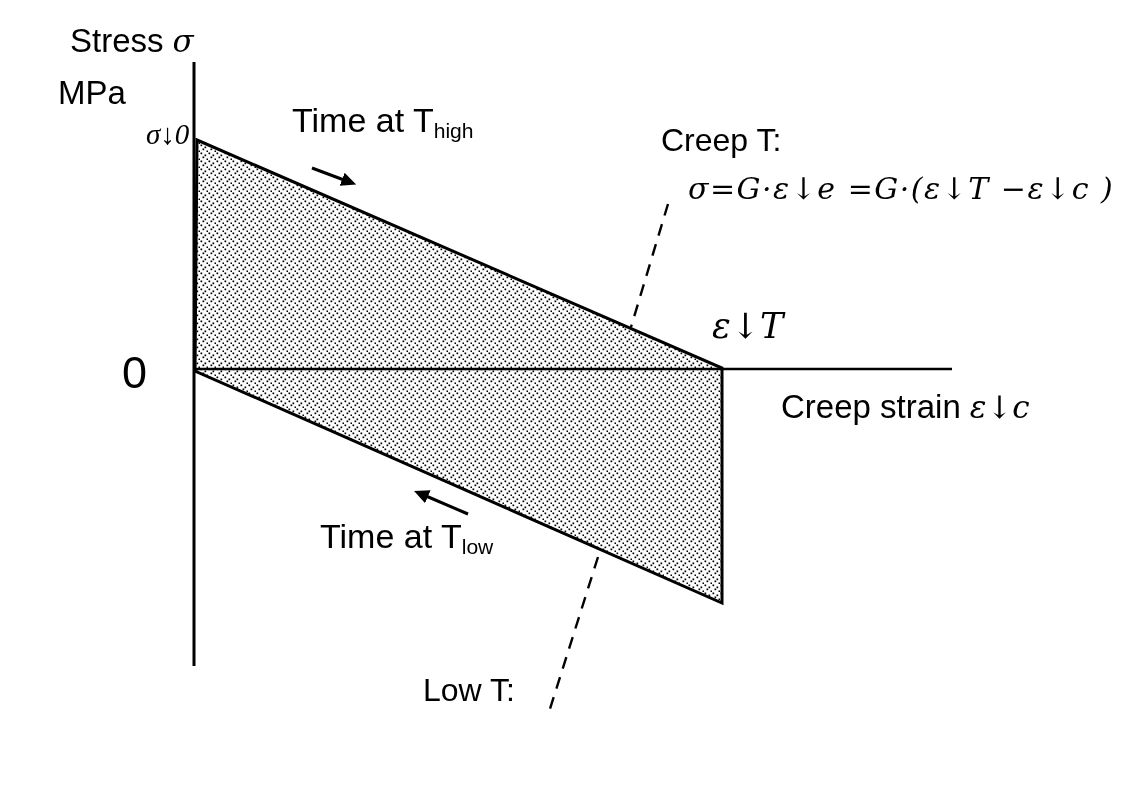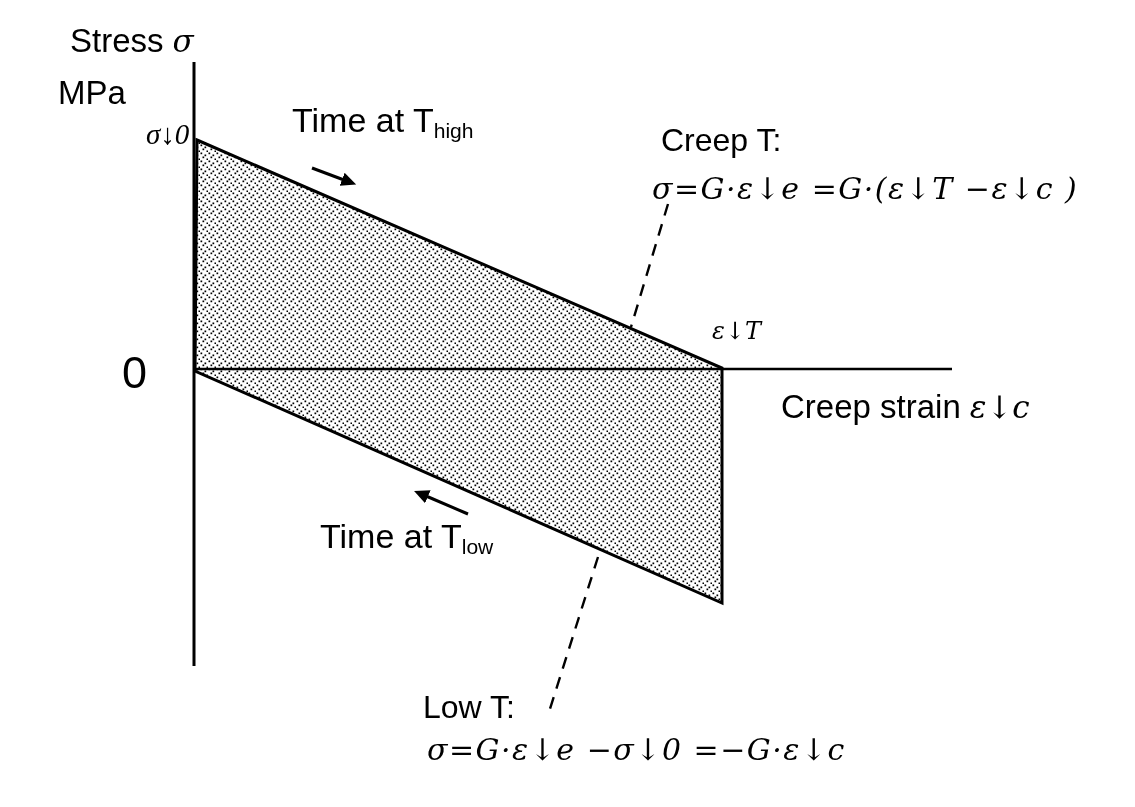--- a/index.html
+++ b/index.html
@@ -19,21 +19,21 @@
     line-height:1.15;
     color:#000;
   }
   .sans{font-family:"Liberation Sans", sans-serif;}
   .math{font-family:"DejaVu Serif", serif;font-style:italic;}
   .f33{font-size:33px;}
   .f34{font-size:34px;text-align:center;}
   .f32{font-size:32px;}
   .eq{font-size:30px;letter-spacing:1.5px;}
   .sym29{font-size:29px;font-family:Liberation Serif, serif;}
-  .sym30{font-size:24px;margin-top:12px;}
+  .sym30{font-size:35px;}
   .zero{font-size:45px;}
   .sub{font-size:0.62em;vertical-align:-0.28em;letter-spacing:0;}
   .gap-left{margin-left:9px;}
 </style>
 </head>
 <body>
 
 <div class="canvas">
 
   <svg width="1135" height="807" viewBox="0 0 1135 807">
@@ -66,30 +66,29 @@
   </div>
   <div class="label sans f33" style="left:58px;top:74px">MPa</div>
 
   <div class="label math sym29" style="left:146px;top:118px">σ↓0</div>
 
   <div class="label sans f34" style="left:292px;top:101px">
     <span>Time at T</span><span class="sub">high</span>
   </div>
 
   <div class="label sans f32" style="left:661px;top:122px">Creep T:</div>
-  <div class="label math eq" style="left:652px;top:172px">σ=G·ε↓e =G·(ε↓T −ε↓c )</div>
+  <div class="label math eq" style="left:688px;top:172px">σ=G·ε↓e =G·(ε↓T −ε↓c )</div>
 
   <div class="label math sym30" style="left:712px;top:306px">ε↓T</div>
 
   <div class="label sans zero" style="left:122px;top:347px">0</div>
 
   <div class="label sans f34" style="left:320px;top:517px">
     <span>Time at T</span><span class="sub">low</span>
   </div>
 
   <div class="label sans f33" style="left:781px;top:388px">
     <span>Creep strain</span><span class="math gap-left" style="font-size:31px">ε↓c</span>
   </div>
 
-  <div class="label sans f32" style="left:423px;top:689px">Low T:</div>
-  <div class="label math eq" style="left:427px;top:733px">σ=G·ε↓e −σ↓0 =−G·ε↓c</div>
+  <div class="label sans f32" style="left:423px;top:672px">Low T:</div>
 
 </div>
 
 </body></html>

